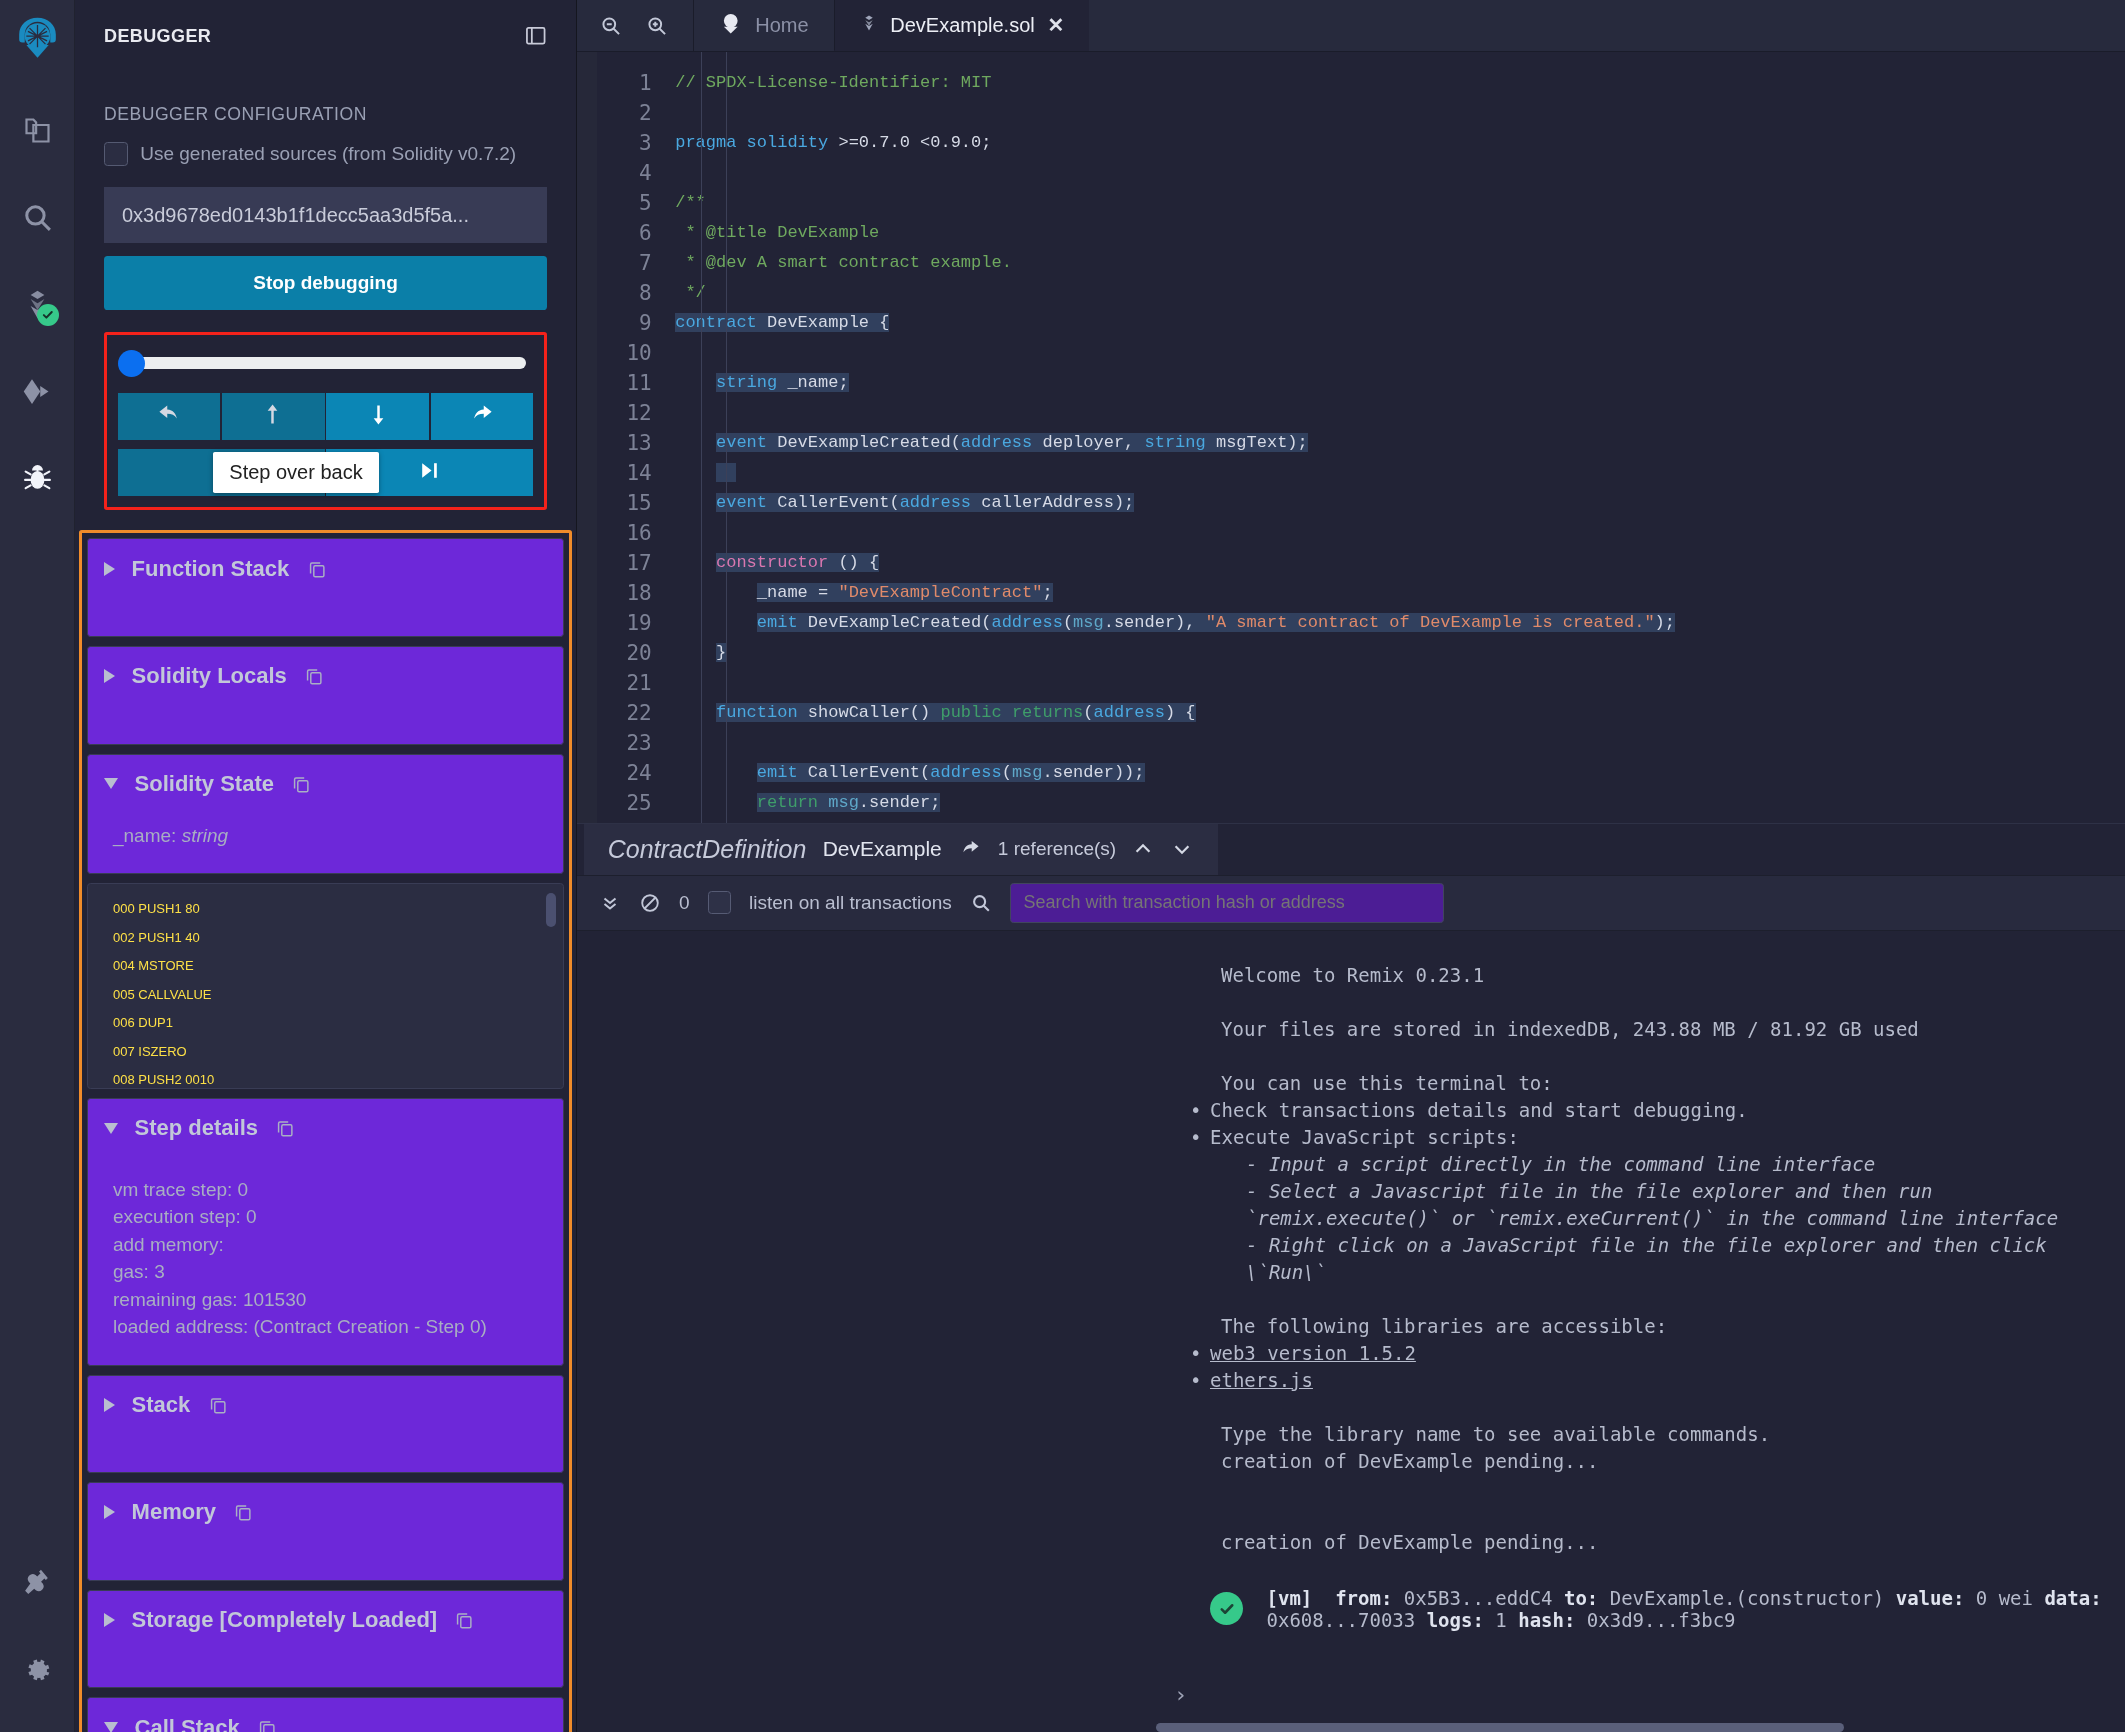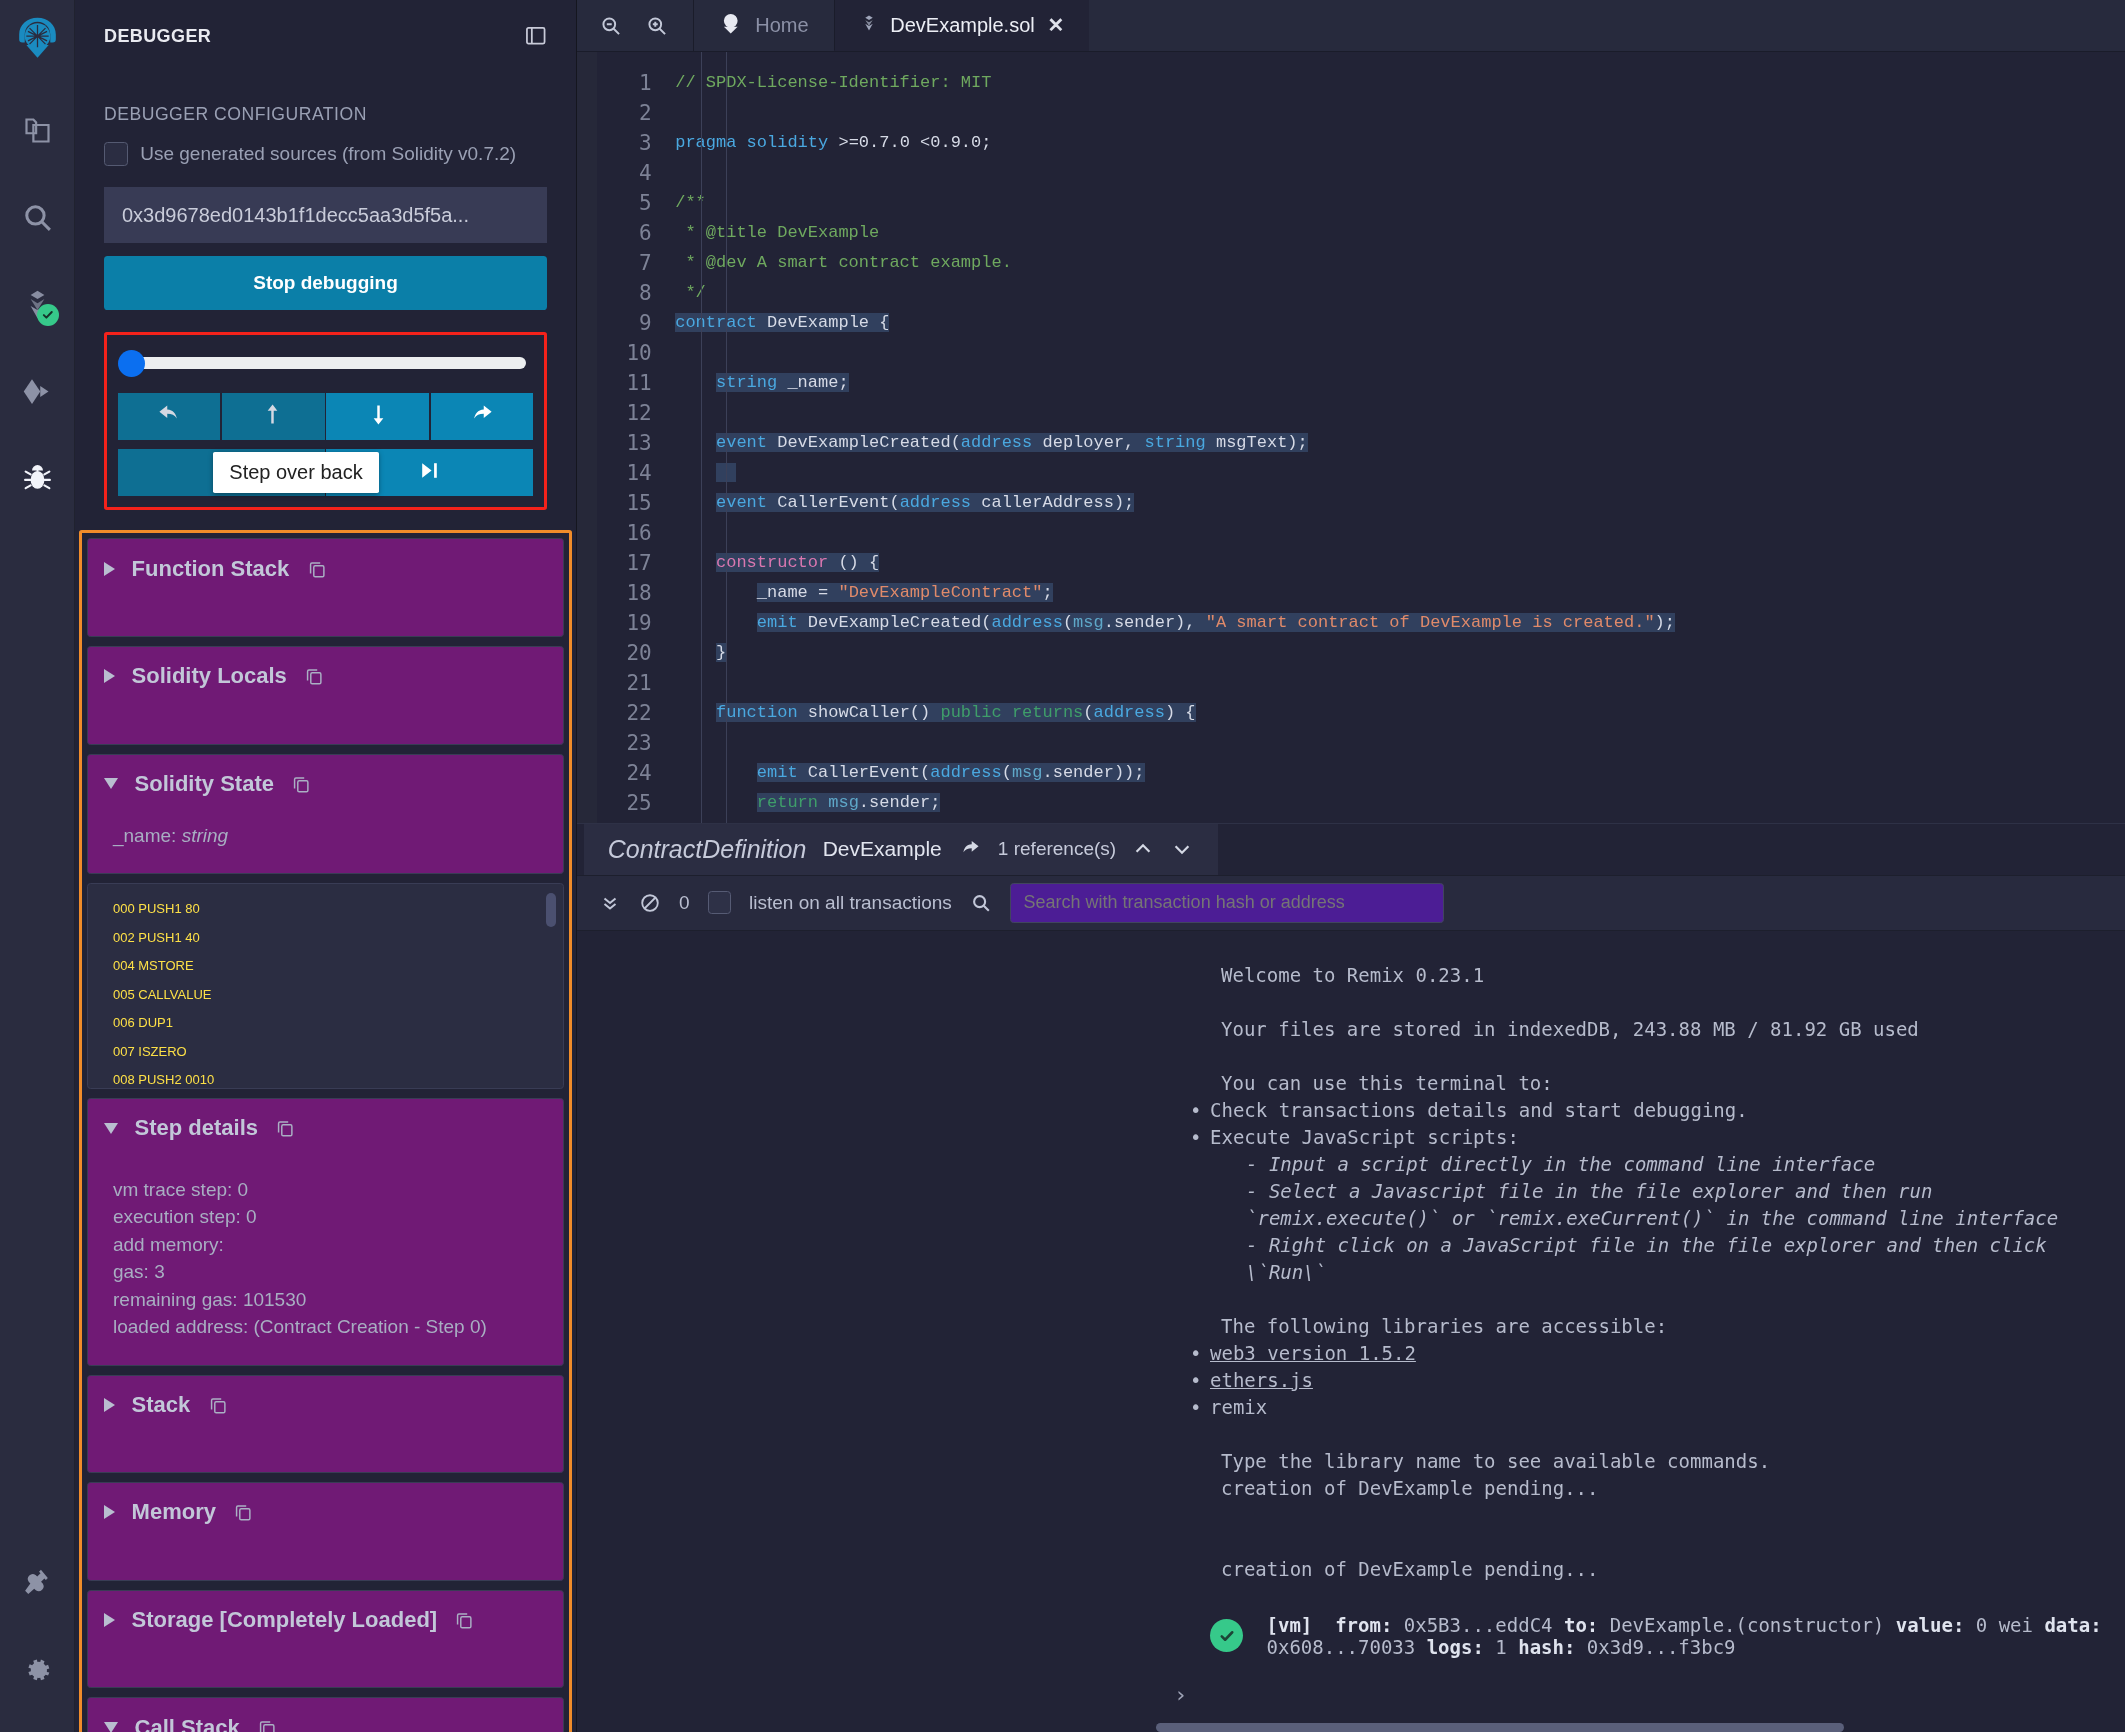--- a/index.html
+++ b/index.html
@@ -102,21 +102,21 @@
     padding: 9px 16.3px; border-radius: 1.8px; white-space: nowrap;
     box-shadow: 0 1.8px 5.4px rgba(0,0,0,.35); z-index: 50;
   }
 
   
   .accordion-region {
     margin: 20px 3.6px 0 3.6px; border: 3.6px solid #f08c2a; border-radius: 2.7px;
     padding: 5.4px; height: 1248px; overflow: hidden; position: relative;
   }
   .acc {
-    background: #701a75; border: 0.9px solid #393c55; border-radius: 3.6px;
+    background: #6d28d9; border: 0.9px solid #393c55; border-radius: 3.6px;
     margin-bottom: 9px;
   }
   .acc-head {
     display: flex; align-items: center; gap: 16.3px; padding: 16.3px 20px 16.3px 16.3px;
     cursor: pointer;
   }
   .caret { width: 0; height: 0; flex-shrink: 0; }
   .caret.right { border-left: 11px solid #b9bed0; border-top: 7.2px solid transparent; border-bottom: 7.2px solid transparent; }
   .caret.down { border-top: 11px solid #b9bed0; border-left: 7.2px solid transparent; border-right: 7.2px solid transparent; }
   .acc-title { font-size: 22px; font-weight: bold; color: #c2c7d8; }
@@ -676,21 +676,20 @@
         <div class="tl">You can use this terminal to:</div>
         <div class="tl bullet">Check transactions details and start debugging.</div>
         <div class="tl bullet">Execute JavaScript scripts:</div>
         <div class="tl sub">- Input a script directly in the command line interface</div>
         <div class="tl sub">- Select a Javascript file in the file explorer and then run `remix.execute()` or `remix.exeCurrent()`  in the command line interface</div>
         <div class="tl sub">- Right click on a JavaScript file in the file explorer and then click \`Run\`</div>
         <div class="tl blank">&nbsp;</div>
         <div class="tl">The following libraries are accessible:</div>
         <div class="tl bullet"><a href="#">web3 version 1.5.2</a></div>
         <div class="tl bullet"><a href="#">ethers.js</a></div>
-        <div class="tl bullet">remix</div>
         <div class="tl blank">&nbsp;</div>
         <div class="tl">Type the library name to see available commands.</div>
         <div class="tl">creation of DevExample pending...</div>
         <div class="tl blank">&nbsp;</div>
         <div class="tl blank">&nbsp;</div>
         <div class="tl">creation of DevExample pending...</div>
         <div class="tx-row">
         <span class="tx-ok">
           <svg width="18" height="18" viewBox="0 0 24 24" fill="none" stroke="#1c4436" stroke-width="3.4" stroke-linecap="round" stroke-linejoin="round">
               <path d="M5 12.5l4.5 4.5L19 7"></path>

